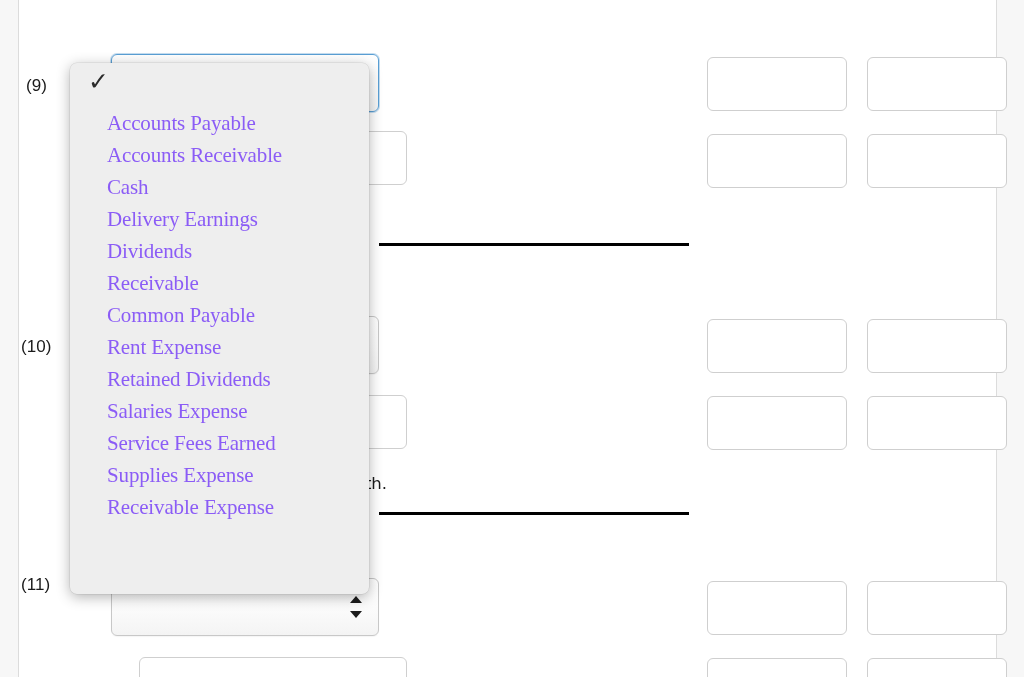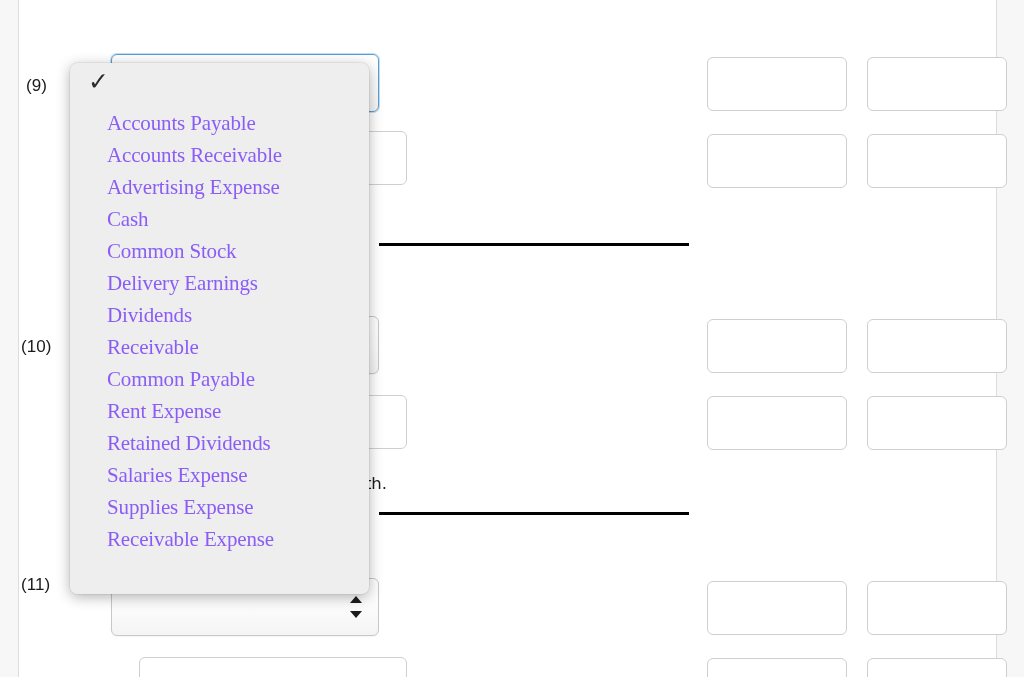--- a/index.html
+++ b/index.html
@@ -234,26 +234,25 @@
 </div>
 
 <div id="account-dropdown">
   <div id="dropdown-check-row">
     <span id="dropdown-checkmark">✓</span>
     <span></span>
   </div>
   <div id="dropdown-options">
       <div class="dropdown-option">Accounts Payable</div>
       <div class="dropdown-option">Accounts Receivable</div>
-      <div class="dropdown-option">Advertising Expense</div>
       <div class="dropdown-option">Cash</div>
-      <div class="dropdown-option">Common Stock</div>
       <div class="dropdown-option">Delivery Earnings</div>
       <div class="dropdown-option">Dividends</div>
       <div class="dropdown-option">Receivable</div>
       <div class="dropdown-option">Common Payable</div>
       <div class="dropdown-option">Rent Expense</div>
       <div class="dropdown-option">Retained Dividends</div>
       <div class="dropdown-option">Salaries Expense</div>
+      <div class="dropdown-option">Service Fees Earned</div>
       <div class="dropdown-option">Supplies Expense</div>
       <div class="dropdown-option">Receivable Expense</div>
     </div>
 </div>
 
 </body></html>

